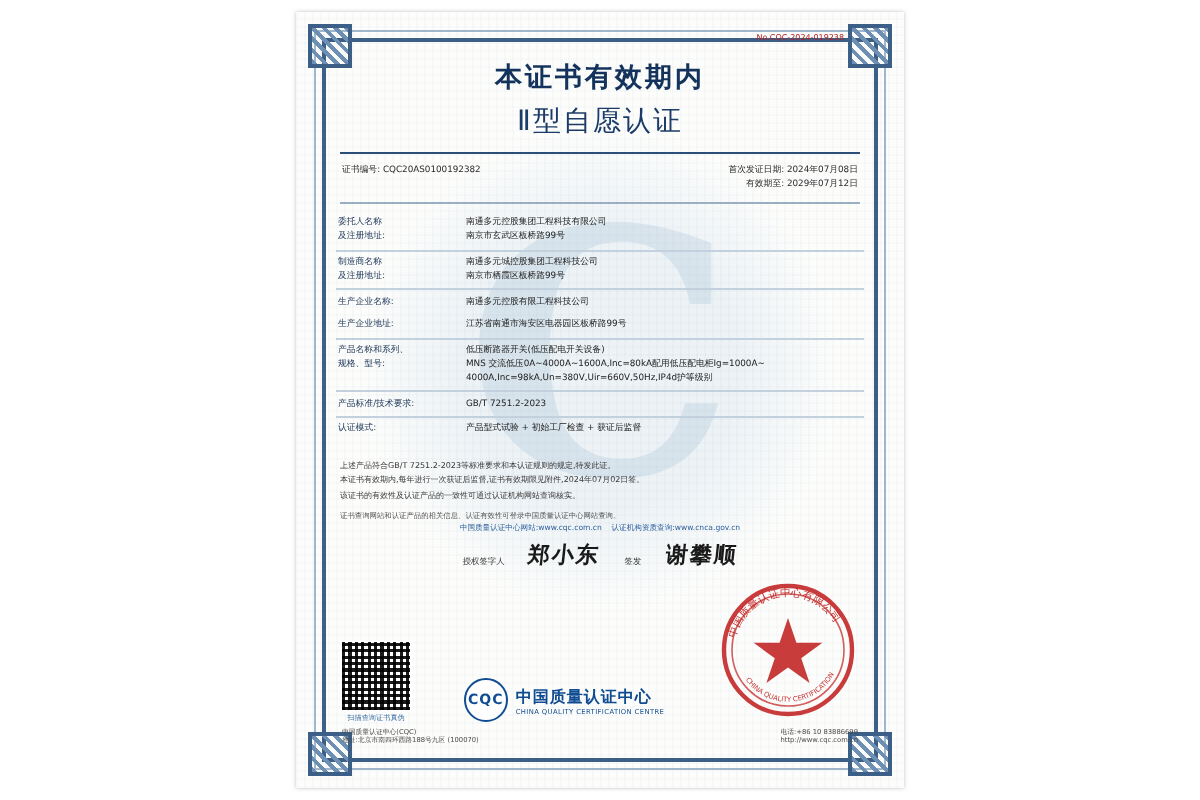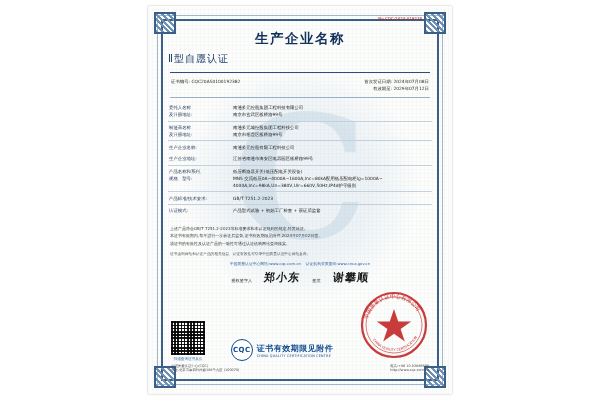--- a/index.html
+++ b/index.html
@@ -82,23 +82,23 @@
   }
   .title {
     text-align: center;
     color: #13325c;
     font-weight: bold;
     font-size: 13.5px;
     letter-spacing: 1.5px;
     margin-top: 4px;
   }
   .subtitle {
-    text-align: left;
+    text-align: center;
     color: #1b3c68;
-    font-size: 10px;
+    font-size: 14px;
     letter-spacing: 1px;
     margin-top: 4px;
   }
   .rule {
     height: 1px;
     background: #2c4f79;
     margin: 6px 2px 0 2px;
   }
 
   .topmeta {
@@ -267,21 +267,21 @@
 
     <div class="border-outer"></div>
     <div class="border-inner"></div>
     <div class="corner tl"></div>
     <div class="corner tr"></div>
     <div class="corner bl"></div>
     <div class="corner br"></div>
 
     <div class="content">
 
-      <div class="title">生产企业名称</div>
+      <div class="title">本证书有效期内</div>
       <div class="subtitle">Ⅱ型自愿认证</div>
       <div class="rule"></div>
 
       <div class="topmeta">
         <div class="left">
           <span>证书编号:</span>
           <span>CQC20AS0100192382</span>
         </div>
         <div class="right">
           <div>
@@ -361,21 +361,21 @@
 
         <div class="qrline">
           <div>
             <div class="qr"></div>
             <div class="qrcaption">扫描查询证书真伪</div>
           </div>
 
           <div class="cqc">
             <div class="cqc-badge">CQC</div>
             <div>
-              <div class="cqc-cn">证书有效期限见附件</div>
+              <div class="cqc-cn">中国质量认证中心</div>
               <div class="cqc-en">CHINA QUALITY CERTIFICATION CENTRE</div>
             </div>
           </div>
 
           <div class="seal">
             <svg width="72" height="72" viewBox="0 0 72 72">
               <circle cx="36" cy="36" r="32" fill="none" stroke="#c01a1a" stroke-width="2.2" opacity="0.85"></circle>
               <circle cx="36" cy="36" r="28" fill="none" stroke="#c01a1a" stroke-width="0.8" opacity="0.7"></circle>
               <polygon points="36,20 40.2,32.4 53.2,32.4 42.6,40.1 46.8,52.5 36,44.8 25.2,52.5 29.4,40.1 18.8,32.4 31.8,32.4" fill="#c01a1a" opacity="0.85"></polygon>
               <path id="sealArcTop" d="M 9,36 A 27,27 0 0 1 63,36" fill="none"></path>

